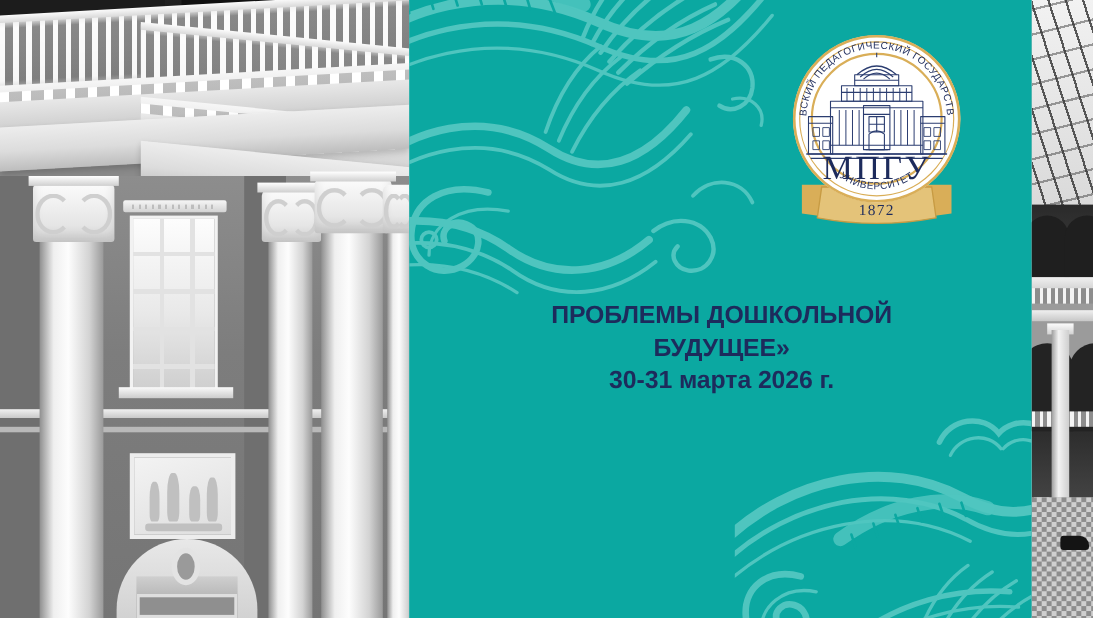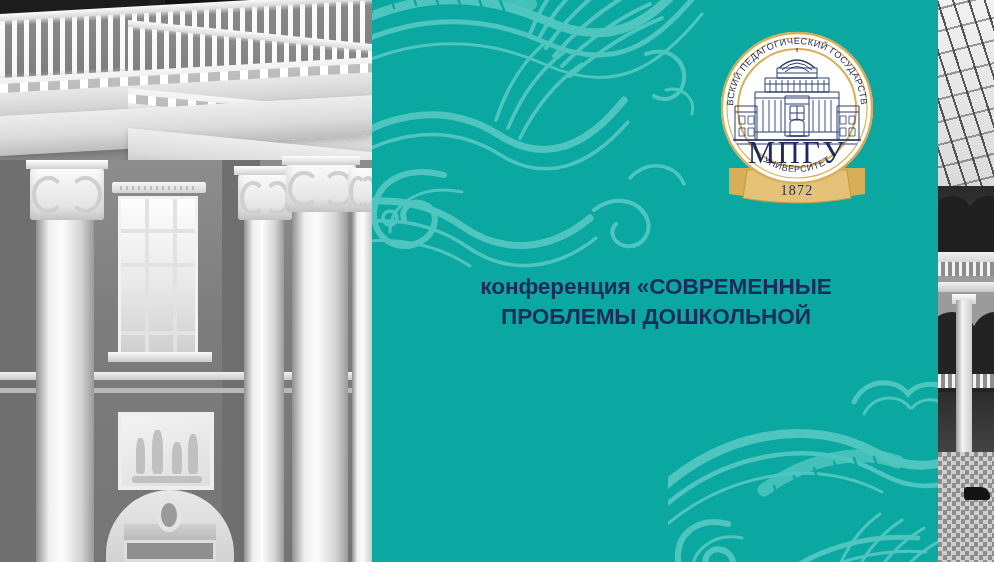--- a/index.html
+++ b/index.html
@@ -533,22 +533,23 @@
           <path d="M24 126 H144"></path>
 
           <path d="M74 118 H94 M72 122 H96"></path>
         </g>
 
         <text x="84" y="145" text-anchor="middle" font-family="'Liberation Serif', serif" font-size="31" fill="#1D2B5C" letter-spacing="2.2">МПГУ</text>
       </svg>
     </div>
 
     <div class="title-block">
-      <span class="ln">конференция «СОВРЕМЕННЫЕ</span>
       <span class="ln">ПРОБЛЕМЫ ДОШКОЛЬНОЙ</span>
+      <span class="ln">БУДУЩЕЕ»</span>
+      <span class="dates">30-31 марта 2026 г.</span>
     </div>
   </div>
 
   <div class="photo-right">
     <div class="pr-glass"></div>
     <div class="pr-dark"></div>
     <div class="pr-arch1"></div>
     <div class="pr-arch2"></div>
     <div class="pr-band" style="top:252px;"></div>
     <div class="pr-bal" style="top:262px;"></div>

